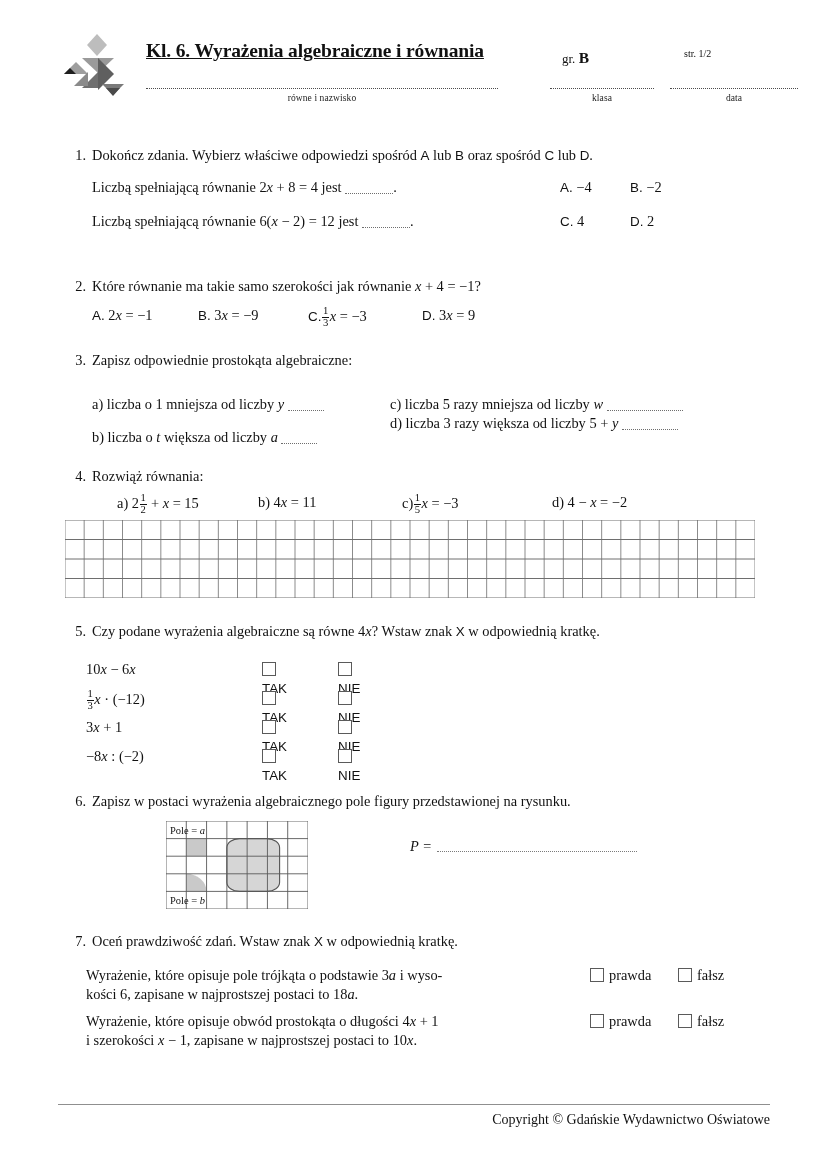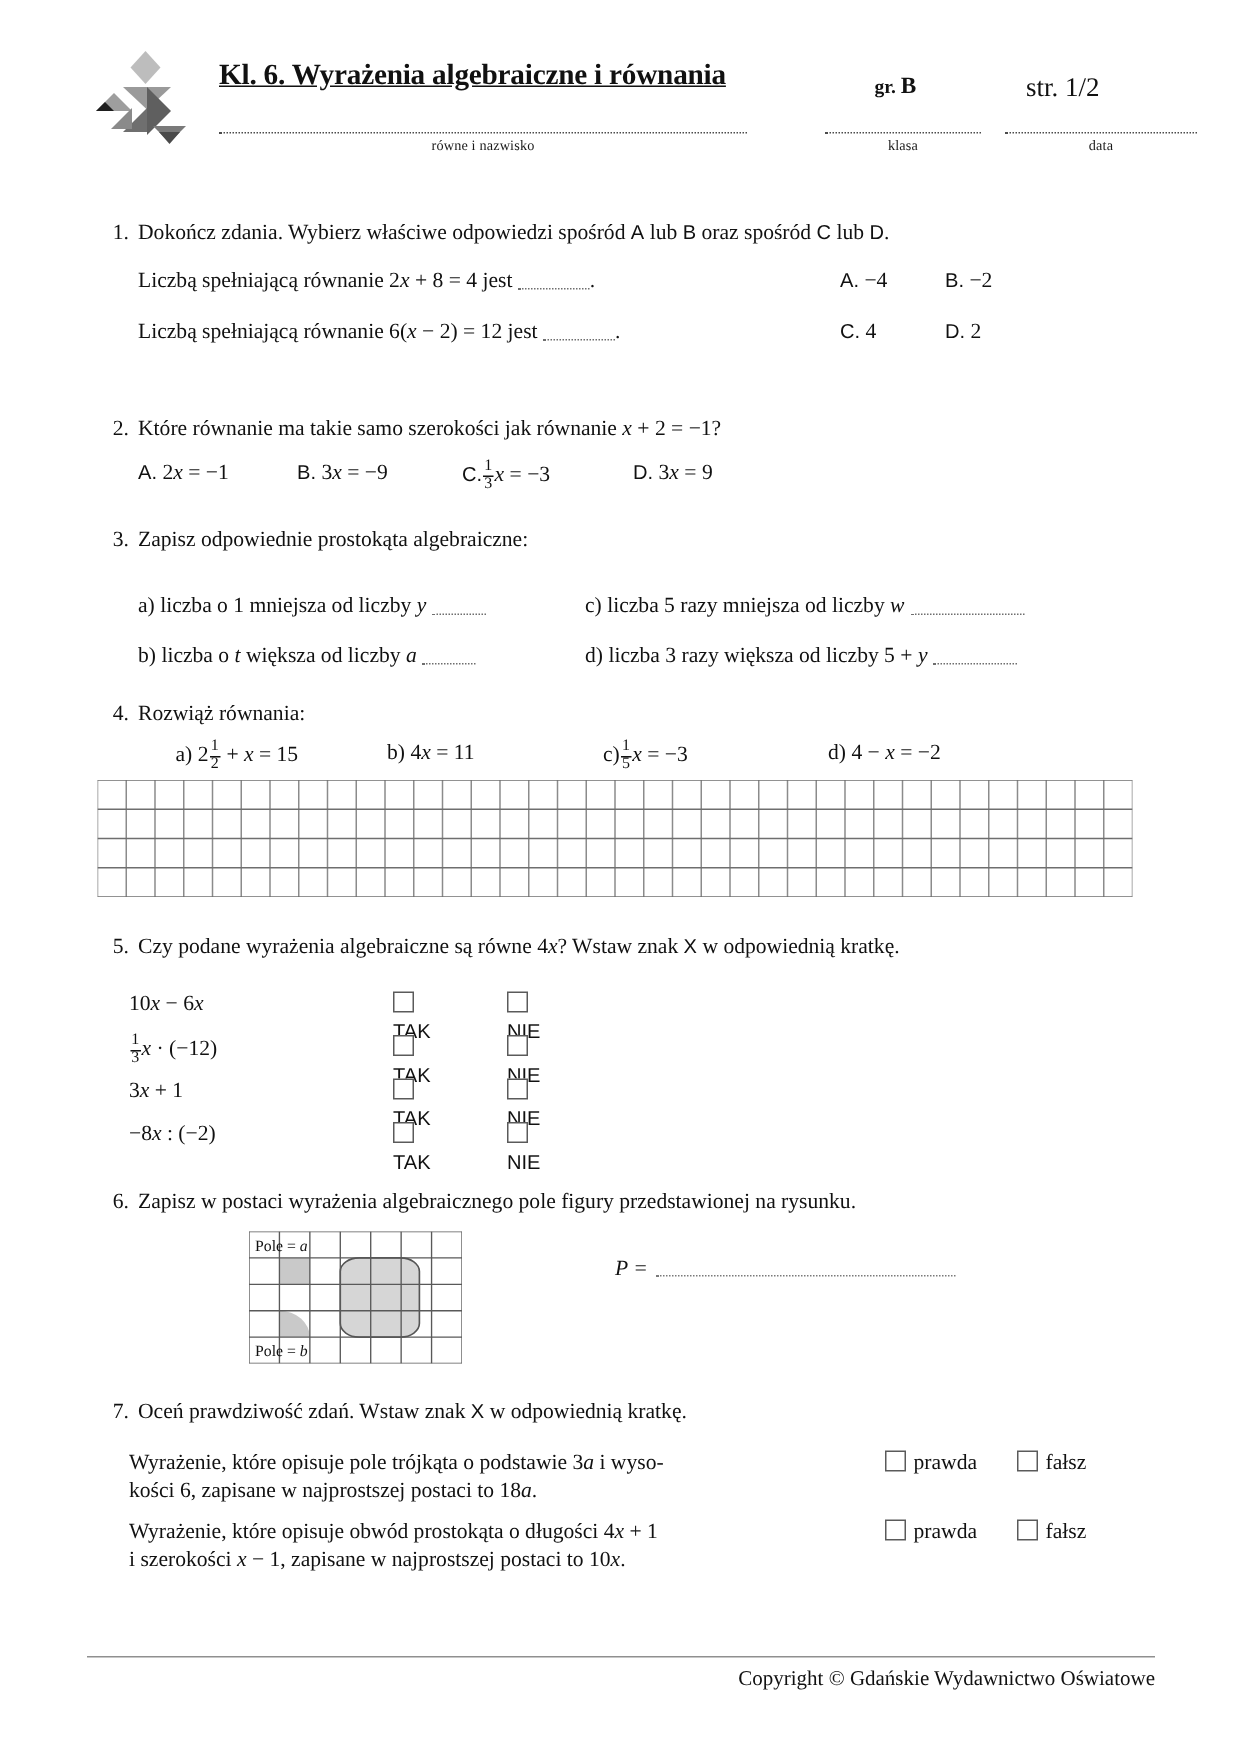--- a/index.html
+++ b/index.html
@@ -16,23 +16,23 @@
 
   
   .header { position:absolute; left:58px; top:28px; width:712px; height:88px; }
   .logo { position:absolute; left:0; top:0; width:78px; height:78px; }
   .title {
     position:absolute; left:88px; top:12px;
     font-size:19.5px; font-weight:bold; letter-spacing:-0.15px;
     white-space:nowrap;
     text-decoration:underline;
   }
-  .gr { position:absolute; left:525px; top:21px; font-size:13px; white-space:nowrap;font-weight:bold; }
+  .gr { position:absolute; left:504px; top:21px; font-size:13px; white-space:nowrap; }
   .gr b { font-size:15.5px; }
-  .str { position:absolute; left:626px; top:20px; font-size:18px; white-space:nowrap; }
+  .str { position:absolute; left:626px; top:20px; font-size:10px; white-space:nowrap; }
 
   .fieldrow { position:absolute; left:88px; top:60px; width:624px; height:30px; }
   .fld { position:absolute; }
   .dots {
     border-bottom: 1.6px dotted #4c4c4c;
     height: 1px; width:100%;
   }
   .fldlabel {
     text-align:center; font-size:9.5px; color:#1a1a1a;
     margin-top:4px; letter-spacing:0.1px;
@@ -172,21 +172,21 @@
       <span style="position:absolute; left:538px; top:0;">
         <span class="sans">D.</span>
         <span>2</span>
       </span>
     </div>
   </div>
 
   <div class="q" style="left:62px; top:277px; width:700px;">
     <span class="qnum">2.</span>
     <div class="qbody">
-      <span>Które równanie ma takie samo szerokości jak równanie </span><em class="v">x</em><span> + 2 = −1?</span>
+      <span>Które równanie ma takie samo szerokości jak równanie </span><em class="v">x</em><span> + 4 = −1?</span>
     </div>
     <div style="position:absolute; left:30px; top:29px; width:670px;">
       <span class="opt" style="position:absolute; left:0;">
         <span class="sans">A.</span>
         <span>2</span><em class="v">x</em><span> = −1</span>
       </span>
       <span class="opt" style="position:absolute; left:106px;">
         <span class="sans">B.</span>
         <span>3</span><em class="v">x</em><span> = −9</span>
       </span>
@@ -212,21 +212,21 @@
     <div style="position:absolute; left:30px; top:77px;">
       <span>b)</span>
       <span>liczba o </span><em class="v">t</em><span> większa od liczby </span><em class="v">a</em>
       <span class="blank" style="width:36px;"></span>
     </div>
     <div style="position:absolute; left:328px; top:44px;">
       <span>c)</span>
       <span>liczba 5 razy mniejsza od liczby </span><em class="v">w</em>
       <span class="blank" style="width:76px;"></span>
     </div>
-    <div style="position:absolute; left:328px; top:77px;text-align:center;">
+    <div style="position:absolute; left:328px; top:63px;text-align:center;">
       <span>d)</span>
       <span>liczba 3 razy większa od liczby 5 + </span><em class="v">y</em>
       <span class="blank" style="width:56px;"></span>
     </div>
   </div>
 
   <div class="q" style="left:62px; top:467px; width:700px;">
     <span class="qnum">4.</span>
     <div class="qbody">Rozwiąż równania:</div>
 

